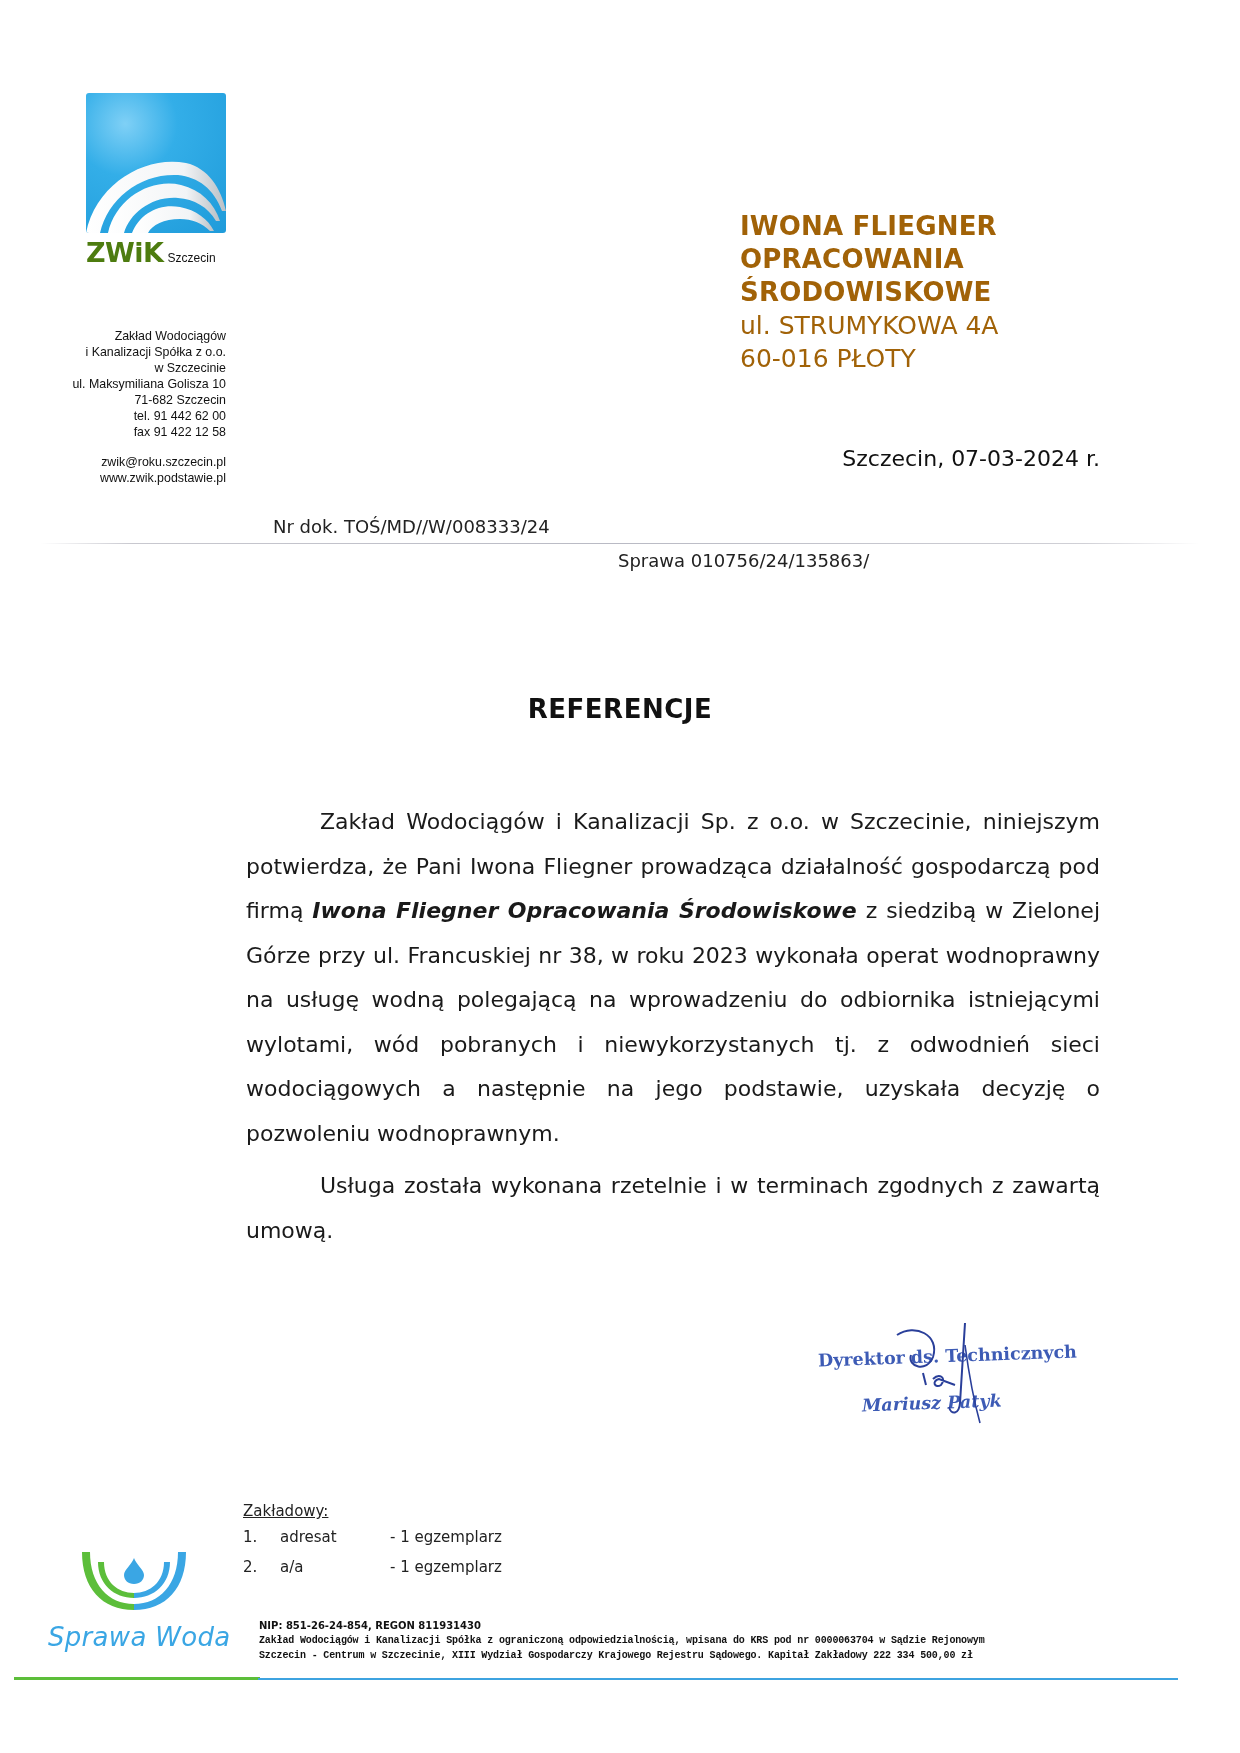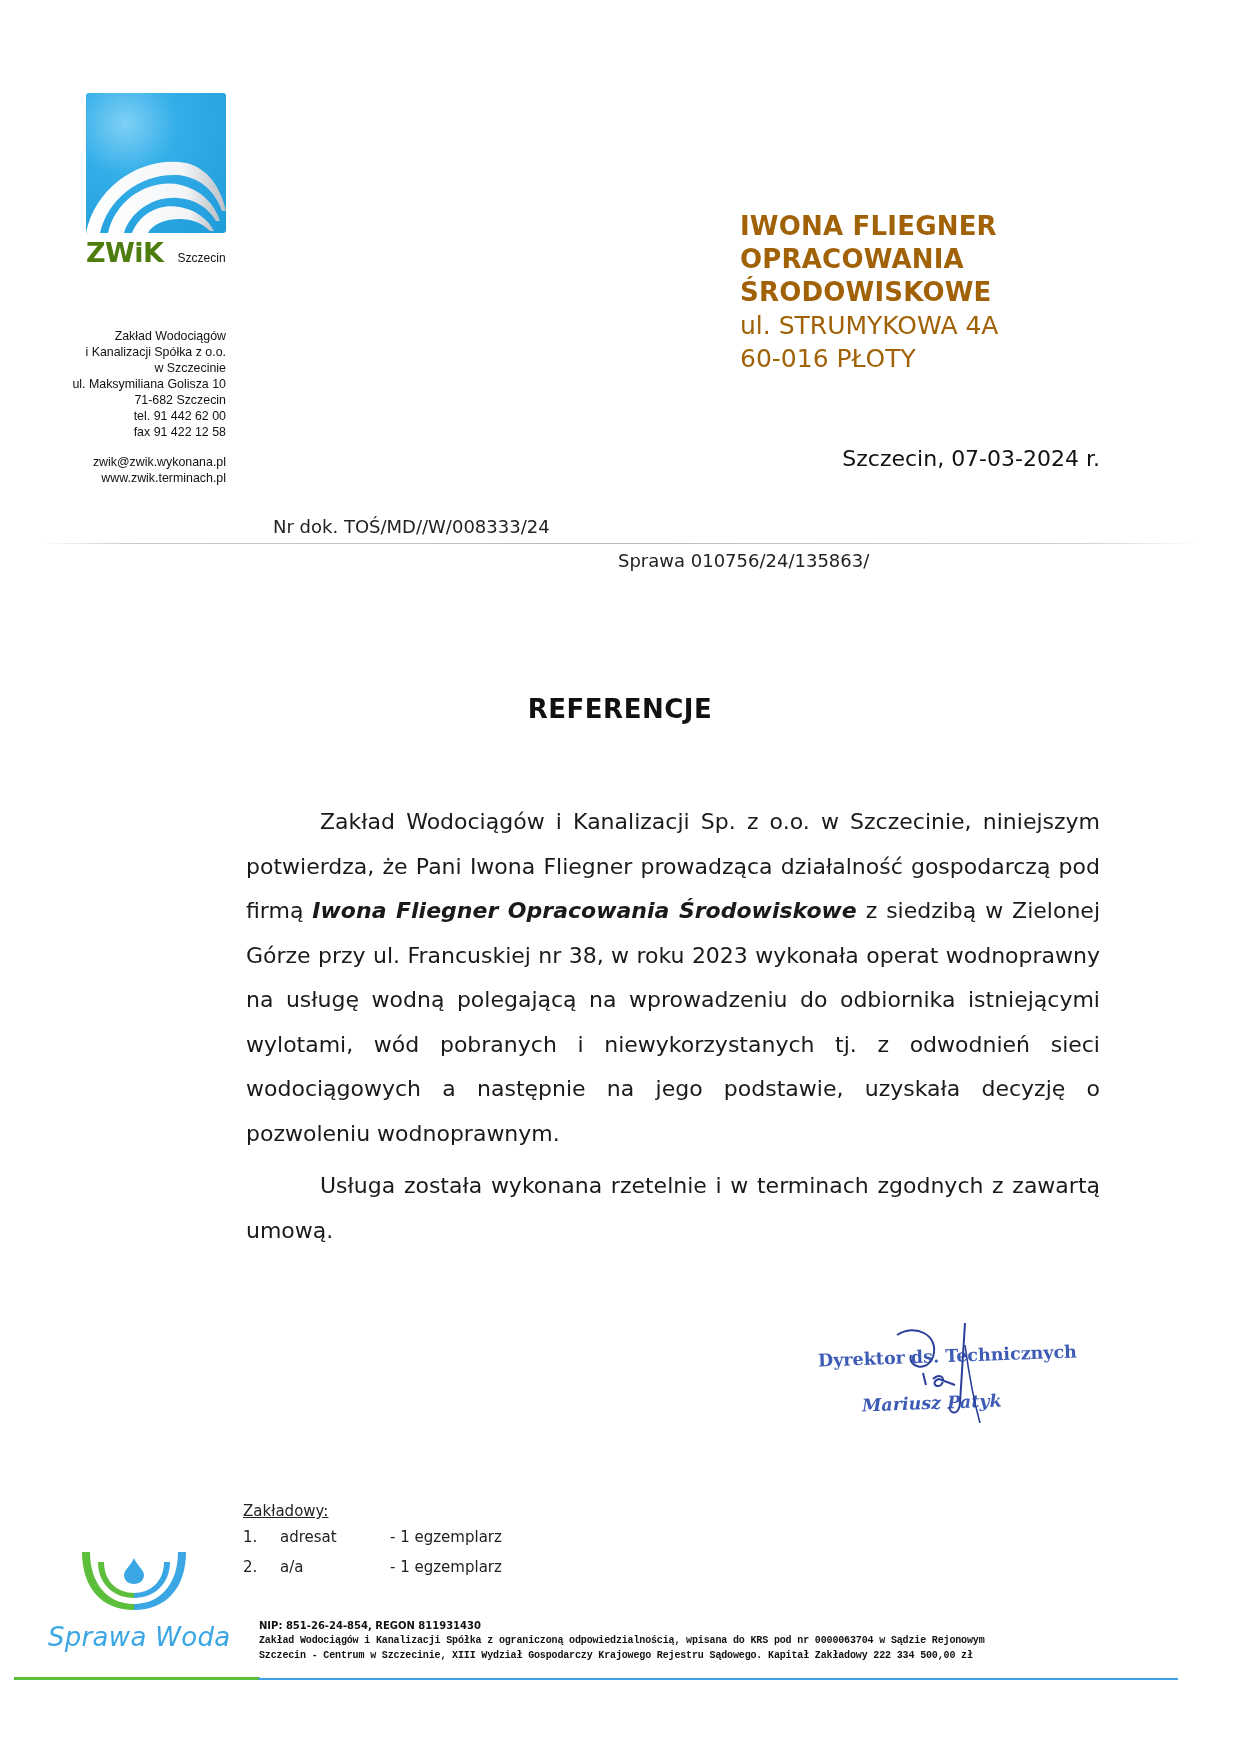--- a/index.html
+++ b/index.html
@@ -12,21 +12,21 @@
 
     
     .zwik-logo { left: 86px; top: 93px; width: 140px; height: 172px; }
     .zwik-square {
       position: absolute; left: 0; top: 0; width: 140px; height: 140px;
       background: radial-gradient(circle at 28% 22%, #7fd0f6 0%, #33aee8 35%, #1f9bda 100%);
       border-radius: 3px; overflow: hidden;
     }
     .zwik-word { position: absolute; left: 0; top: 144px; white-space: nowrap; }
     .zwik-word .big { font-family: "DejaVu Sans", sans-serif; font-weight: bold; font-size: 27px; color: #4d7c0f; letter-spacing: -0.5px; }
-    .zwik-word .small { font-family: "Liberation Sans", sans-serif; font-size: 12px; color: #111; margin-left: 14px; }
+    .zwik-word .small { font-family: "Liberation Sans", sans-serif; font-size: 12px; color: #111; margin-left: 4px; }
 
     
     .sender { left: 40px; top: 328px; width: 186px; text-align: right; font-family: "Liberation Sans", sans-serif; font-size: 12.4px; line-height: 16px; color: #111; }
     .sender .gap { height: 14px; }
 
     
     .recipient { left: 740px; top: 210px; font-size: 26px; line-height: 33px; color: #a16207; }
     .recipient .b { font-weight: bold; letter-spacing: 0.2px; }
     .recipient .n { font-family: "DejaVu Sans", sans-serif; font-weight: normal; font-size: 25px; }
 
@@ -92,22 +92,22 @@
 
 <div class="abs sender">
   <div>Zakład Wodociągów</div>
   <div>i Kanalizacji Spółka z o.o.</div>
   <div>w Szczecinie</div>
   <div>ul. Maksymiliana Golisza 10</div>
   <div>71-682 Szczecin</div>
   <div>tel. 91 442 62 00</div>
   <div>fax 91 422 12 58</div>
   <div class="gap"></div>
-  <div>zwik@zwik.wykonana.pl</div>
-  <div>www.zwik.terminach.pl</div>
+  <div>zwik@roku.szczecin.pl</div>
+  <div>www.zwik.podstawie.pl</div>
 </div>
 
 <div class="abs recipient">
   <div class="b">IWONA FLIEGNER</div>
   <div class="b">OPRACOWANIA</div>
   <div class="b">ŚRODOWISKOWE</div>
   <div class="n">ul. STRUMYKOWA 4A</div>
   <div class="n">60-016 PŁOTY</div>
 </div>
 

